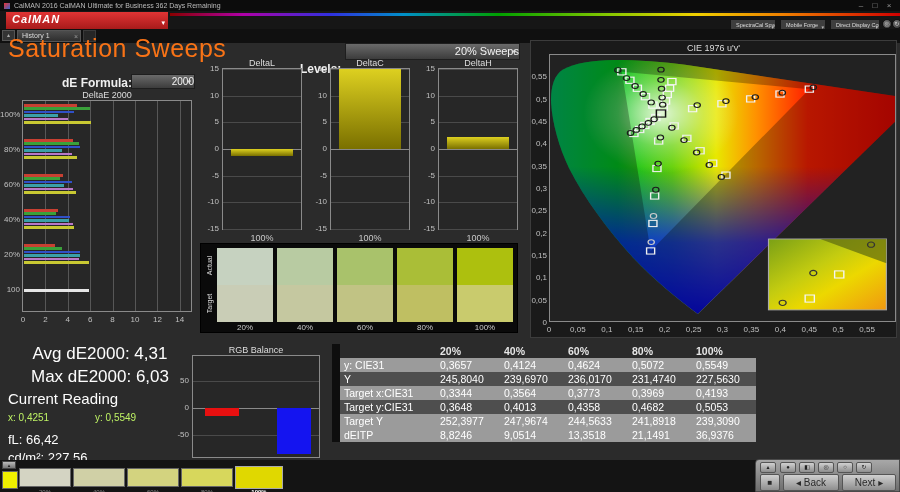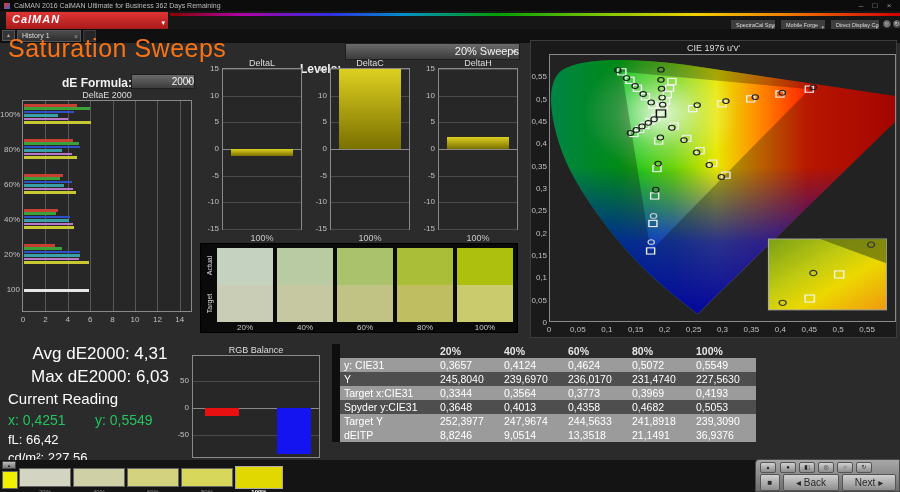--- a/index.html
+++ b/index.html
@@ -45,21 +45,21 @@
   .charttitle{font-size:9px;color:#ddd;text-align:center;}
   .plot{position:absolute;background:#272727;border:1px solid #8a8a8a;box-sizing:border-box;}
   
   #deTitle{left:22px;top:90px;width:170px;}
   #dePlot{left:22px;top:100px;width:170px;height:212px;}
   
   #stripBox{left:200px;top:243px;width:318px;height:90px;background:#0a0a0a;border:1px solid #000;box-sizing:border-box;}
   
   .bigstat{left:0;width:200px;text-align:center;font-size:17px;color:#fdfdfd;}
   #currentReading{left:8px;top:390px;font-size:15px;color:#fdfdfd;font-weight:500;}
-  .readval{font-size:14px;color:#22c55e;}
+  .readval{font-size:10px;color:#bef264;}
   .readsmall{font-size:13px;color:#fdfdfd;}
   
   #tbl{left:332px;top:344px;width:401px;border-collapse:collapse;table-layout:fixed;}
   #tbl td{font-size:10.5px;color:#fff;height:14px;padding:0 2px 0 4px;white-space:nowrap;overflow:hidden;}
   #tbl .notch{width:8px;background:#0e0e0e;padding:0;}
   #tbl .lab{width:90px;}
   #tbl .val{width:58px;}
   #tbl tr.hdr td{background:transparent;color:#e6e6e6;font-weight:bold;}
   #tbl tr.dark td{background:#4e4e4e;}
   #tbl tr.light td{background:#9b9b9b;}
@@ -332,21 +332,21 @@
           <td class="notch"></td>
           <td class="lab">Target x:CIE31</td>
           <td class="val">0,3344</td>
           <td class="val">0,3564</td>
           <td class="val">0,3773</td>
           <td class="val">0,3969</td>
           <td class="val">0,4193</td>
         </tr>
         <tr class="dark">
           <td class="notch"></td>
-          <td class="lab">Spyder y:CIE31</td>
+          <td class="lab">Target y:CIE31</td>
           <td class="val">0,3648</td>
           <td class="val">0,4013</td>
           <td class="val">0,4358</td>
           <td class="val">0,4682</td>
           <td class="val">0,5053</td>
         </tr>
         <tr class="light">
           <td class="notch"></td>
           <td class="lab">Target Y</td>
           <td class="val">252,3977</td>

